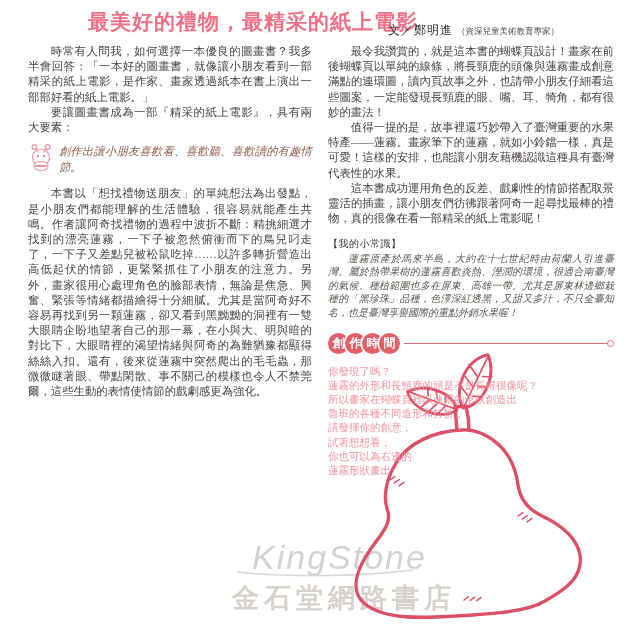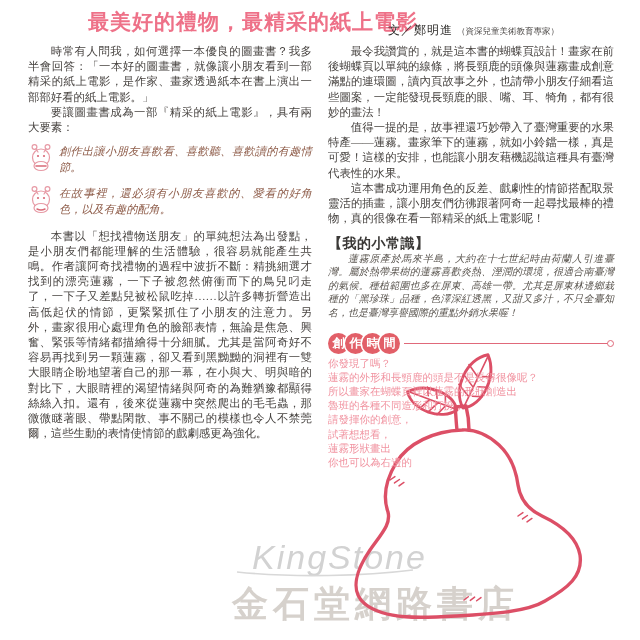--- a/index.html
+++ b/index.html
@@ -28,57 +28,57 @@
   
   .bullets{margin:9px 0 10px 0;}
   .bullet{display:flex;align-items:flex-start;gap:5px;margin:7px 0 11px 0;}
   .bullet .txt{
     margin:0;text-indent:0;flex:1;color:#8e5c49;font-style:italic;
     font-size:11.2px;line-height:15.6px;text-align:justify;
   }
   .bullet .icon{flex:0 0 26px;margin-top:-2px;}
   
   .tips{margin-top:10px;}
-  .tips-heading{font-weight:bold;font-size:14px;color:#3a3836;letter-spacing:.5px;}
+  .tips-heading{font-weight:normal;font-size:10px;color:#3a3836;letter-spacing:.5px;}
   .tips-body{
     margin:3px 0 0 0;text-indent:2em;font-style:italic;
     font-size:10px;line-height:13.6px;color:#5a554f;text-align:justify;
   }
   
   .activity-badge-row{display:flex;align-items:center;margin-top:12px;height:24px;}
   .badge-circles{display:flex;}
   .badge-circle{
     width:21px;height:21px;border-radius:50%;background:#e25f68;
     color:#fff;font-family:"Liberation Sans","DejaVu Sans",sans-serif;
     font-weight:bold;font-size:12px;line-height:21px;text-align:center;
     margin-right:-4px;box-shadow:0 0 0 1.5px #fff;
   }
   .badge-line{flex:1;height:0;border-top:1px solid #e0697a;margin-left:8px;}
   .badge-line-end{
     width:5px;height:5px;border:1px solid #e0697a;border-radius:50%;
     background:#fff;margin-left:-1px;flex:0 0 auto;
   }
   
-  .activity-lines{}
+  .activity-lines{margin-top:8px;}
   .activity-line{
     font-family:"Liberation Sans","DejaVu Sans",sans-serif;
     font-size:10.5px;line-height:14.2px;color:#f193a0;white-space:nowrap;
   }
   
   .wax-apple{position:absolute;left:330px;top:350px;z-index:1;}
   
   .wm{position:absolute;z-index:0;pointer-events:none;}
   .wm-brand{
     left:252px;top:538px;font-family:Liberation Sans, sans-serif;
     font-style:italic;font-size:34px;color:#d2d2d2;letter-spacing:2px;text-align:center;
   }
   .wm-swoosh{left:235px;top:568px;}
   .wm-store{
     left:232px;top:580px;font-family:"Liberation Sans","DejaVu Sans",sans-serif;
-    font-weight:bold;font-size:36px;letter-spacing:5px;color:#bdb6ae;opacity:.62;
+    font-weight:bold;font-size:27px;letter-spacing:5px;color:#bdb6ae;opacity:.62;
   }
   .wm-url{
     left:233px;top:645px;font-family:"Liberation Sans","DejaVu Sans",sans-serif;
     font-size:13.5px;letter-spacing:2px;color:#cccccc;
   }
 </style>
 </head>
 <body>
 
 <div class="wm wm-brand">KingStone</div>
@@ -107,35 +107,20 @@
           <path d="M8,7 L10,10 M18,7 L16,10"></path>
           <circle cx="13" cy="15.5" r="8.5"></circle>
           <ellipse cx="13" cy="24" rx="7" ry="4.5" fill="#fff"></ellipse>
           <path d="M8,24 L18,24" stroke="#d96a77" stroke-width="1.6"></path>
         </g>
         <circle cx="10" cy="14" r="1.1" fill="#d96a77"></circle>
           <circle cx="16" cy="14" r="1.1" fill="#d96a77"></circle>
       </svg>
       <p class="txt">創作出讓小朋友喜歡看、喜歡聽、喜歡讀的有趣情節。</p>
     </div>
-    <div class="bullet">
-      <svg class="icon" width="26" height="30" viewBox="0 0 26 30">
-        <g fill="none" stroke="#e79aa5" stroke-width="1.2" stroke-linecap="round">
-          <circle cx="6.5" cy="5" r="2.4"></circle>
-            <circle cx="19.5" cy="5" r="2.4"></circle>
-          <path d="M8,7 L10,10 M18,7 L16,10"></path>
-          <circle cx="13" cy="15.5" r="8.5"></circle>
-          <ellipse cx="13" cy="24" rx="7" ry="4.5" fill="#fff"></ellipse>
-          <path d="M9,25 Q13,27 17,25" stroke="#d96a77" stroke-width="1.4"></path>
-        </g>
-        <circle cx="10" cy="14" r="1.1" fill="#d96a77"></circle>
-          <circle cx="16" cy="14" r="1.1" fill="#d96a77"></circle>
-      </svg>
-      <p class="txt">在故事裡，還必須有小朋友喜歡的、愛看的好角色，以及有趣的配角。</p>
-    </div>
   </div>
 
   <p>本書以「想找禮物送朋友」的單純想法為出發點，是小朋友們都能理解的生活體驗，很容易就能產生共鳴。作者讓阿奇找禮物的過程中波折不斷：精挑細選才找到的漂亮蓮霧，一下子被忽然俯衝而下的鳥兒叼走了，一下子又差點兒被松鼠吃掉……以許多轉折營造出高低起伏的情節，更緊緊抓住了小朋友的注意力。另外，畫家很用心處理角色的臉部表情，無論是焦急、興奮、緊張等情緒都描繪得十分細膩。尤其是當阿奇好不容易再找到另一顆蓮霧，卻又看到黑黝黝的洞裡有一雙大眼睛企盼地望著自己的那一幕，在小與大、明與暗的對比下，大眼睛裡的渴望情緒與阿奇的為難猶豫都顯得絲絲入扣。還有，後來從蓮霧中突然爬出的毛毛蟲，那微微瞇著眼、帶點閑散、事不關己的模樣也令人不禁莞爾，這些生動的表情使情節的戲劇感更為強化。</p>
 </div>
 
 <div class="col right">
   <p>最令我讚賞的，就是這本書的蝴蝶頁設計！畫家在前後蝴蝶頁以單純的線條，將長頸鹿的頭像與蓮霧畫成創意滿點的連環圖，讀內頁故事之外，也請帶小朋友仔細看這些圖案，一定能發現長頸鹿的眼、嘴、耳、犄角，都有很妙的畫法！</p>
   <p>值得一提的是，故事裡還巧妙帶入了臺灣重要的水果特產——蓮霧。畫家筆下的蓮霧，就如小鈴鐺一樣，真是可愛！這樣的安排，也能讓小朋友藉機認識這種具有臺灣代表性的水果。</p>
   <p>這本書成功運用角色的反差、戲劇性的情節搭配取景靈活的插畫，讓小朋友們彷彿跟著阿奇一起尋找最棒的禮物，真的很像在看一部精采的紙上電影呢！</p>
 
@@ -155,22 +140,22 @@
     <div class="badge-line-end"></div>
   </div>
 
   <div class="activity-lines">
     <div class="activity-line">你發現了嗎？</div>
     <div class="activity-line">蓮霧的外形和長頸鹿的頭是不是長得很像呢？</div>
     <div class="activity-line">所以畫家在蝴蝶頁裡以蓮霧的形狀創造出</div>
     <div class="activity-line">魯班的各種不同造形和打扮，</div>
     <div class="activity-line">請發揮你的創意，</div>
     <div class="activity-line">試著想想看，</div>
+    <div class="activity-line">你也可以為右邊的</div>
     <div class="activity-line">蓮霧形狀畫出</div>
-    <div class="activity-line">你也可以為右邊的</div>
   </div>
 </div>
 
 <svg class="wax-apple" width="300" height="290" viewBox="0 0 300 290">
   <g fill="none" stroke="#dc4f66" stroke-width="3.4" stroke-linecap="round" stroke-linejoin="round">
 
     <path d="M132,80
       C104,81 78,93 66,113
       C57,128 52,145 58,162
       C61,174 52,183 40,200

